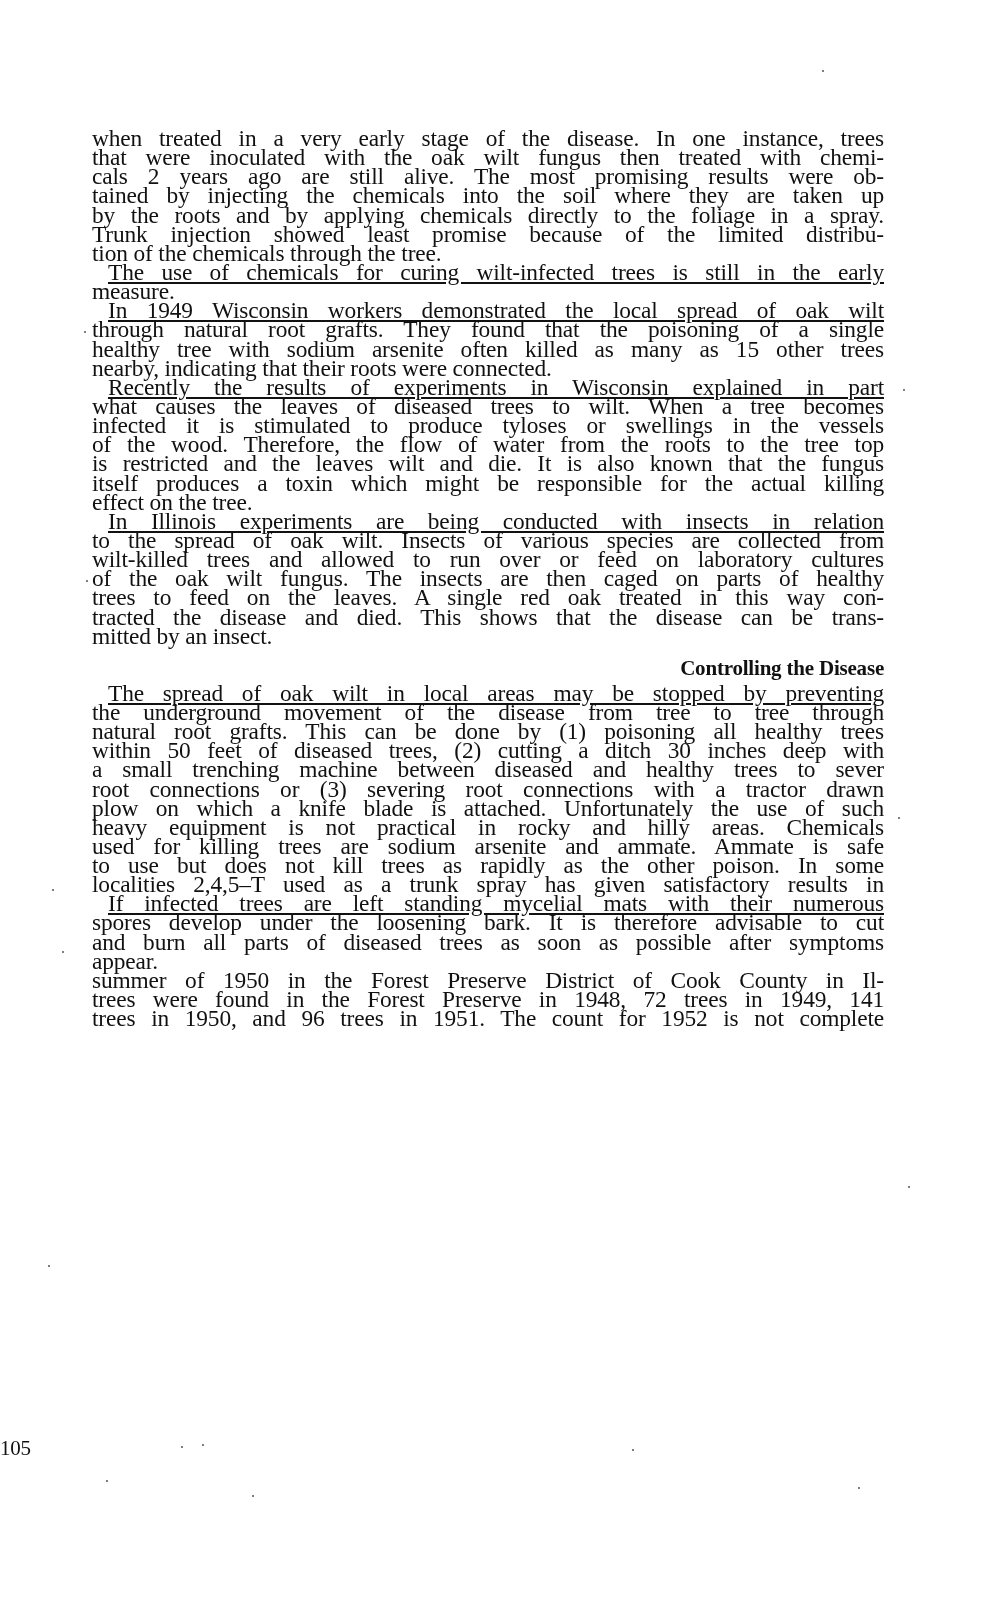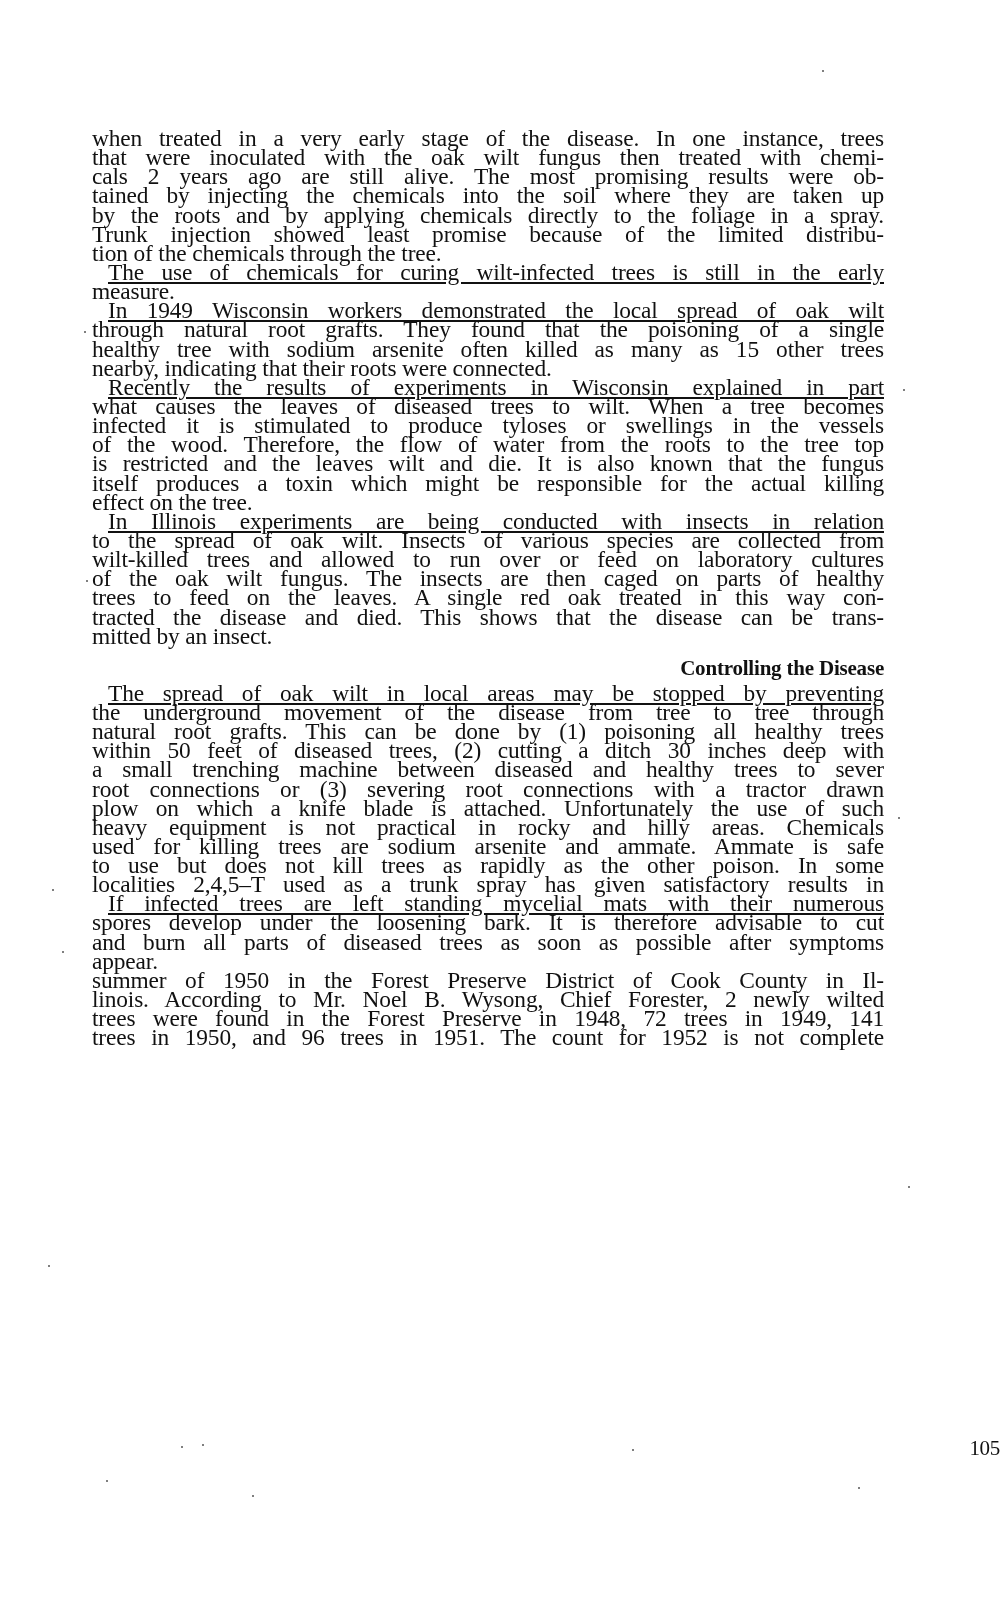--- a/index.html
+++ b/index.html
@@ -49,21 +49,21 @@
       height: 20px;
       margin-top: 12px;
       margin-bottom: 6px;
       letter-spacing: -0.2px;
     }
     .page-number {
       position: absolute;
       top: 1436px;
       left: 0;
       width: 1000px;
-      text-align: right;
+      text-align: left;
       font-size: 21px;
       letter-spacing: -0.3px;
     }
     .speck {
       position: absolute;
       width: 2px;
       height: 2px;
       background: #555;
       border-radius: 1px;
     }
@@ -127,21 +127,20 @@
         <span class="line">localities 2,4,5–T used as a trunk spray has given satisfactory results in</span>
       </div>
       <div class="para">
         <span class="line indent">If infected trees are left standing mycelial mats with their numerous</span>
         <span class="line">spores develop under the loosening bark. It is therefore advisable to cut</span>
         <span class="line">and burn all parts of diseased trees as soon as possible after symptoms</span>
         <span class="line last">appear.</span>
       </div>
       <div class="para">
         <span class="line">summer of 1950 in the Forest Preserve District of Cook County in Il-</span>
-        <span class="line">linois. According to Mr. Noel B. Wysong, Chief Forester, 2 newly wilted</span>
         <span class="line">trees were found in the Forest Preserve in 1948, 72 trees in 1949, 141</span>
         <span class="line">trees in 1950, and 96 trees in 1951. The count for 1952 is not complete</span>
       </div>
     </div>
 </div>
 
 <div class="page-number">105</div>
 
 <div class="speck" style="left:822px;top:70px;"></div>
 <div class="speck" style="left:84px;top:331px;"></div>

